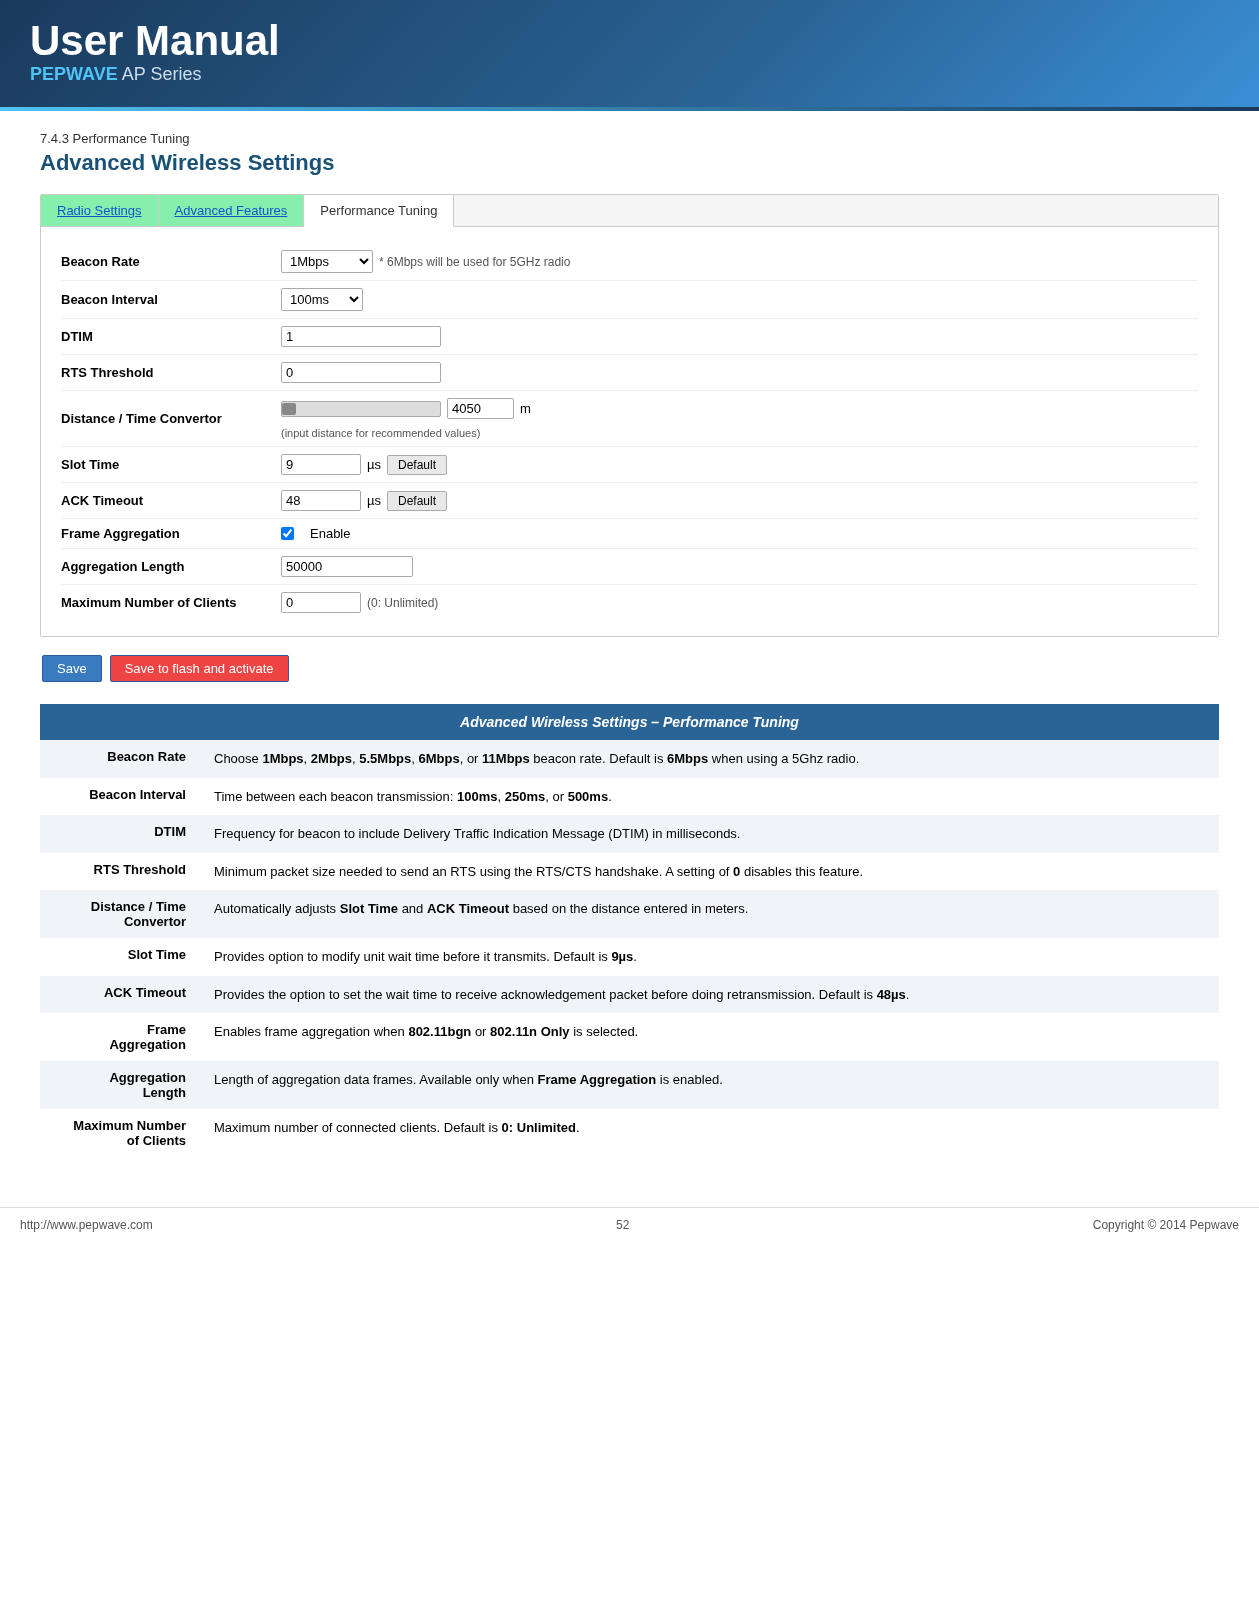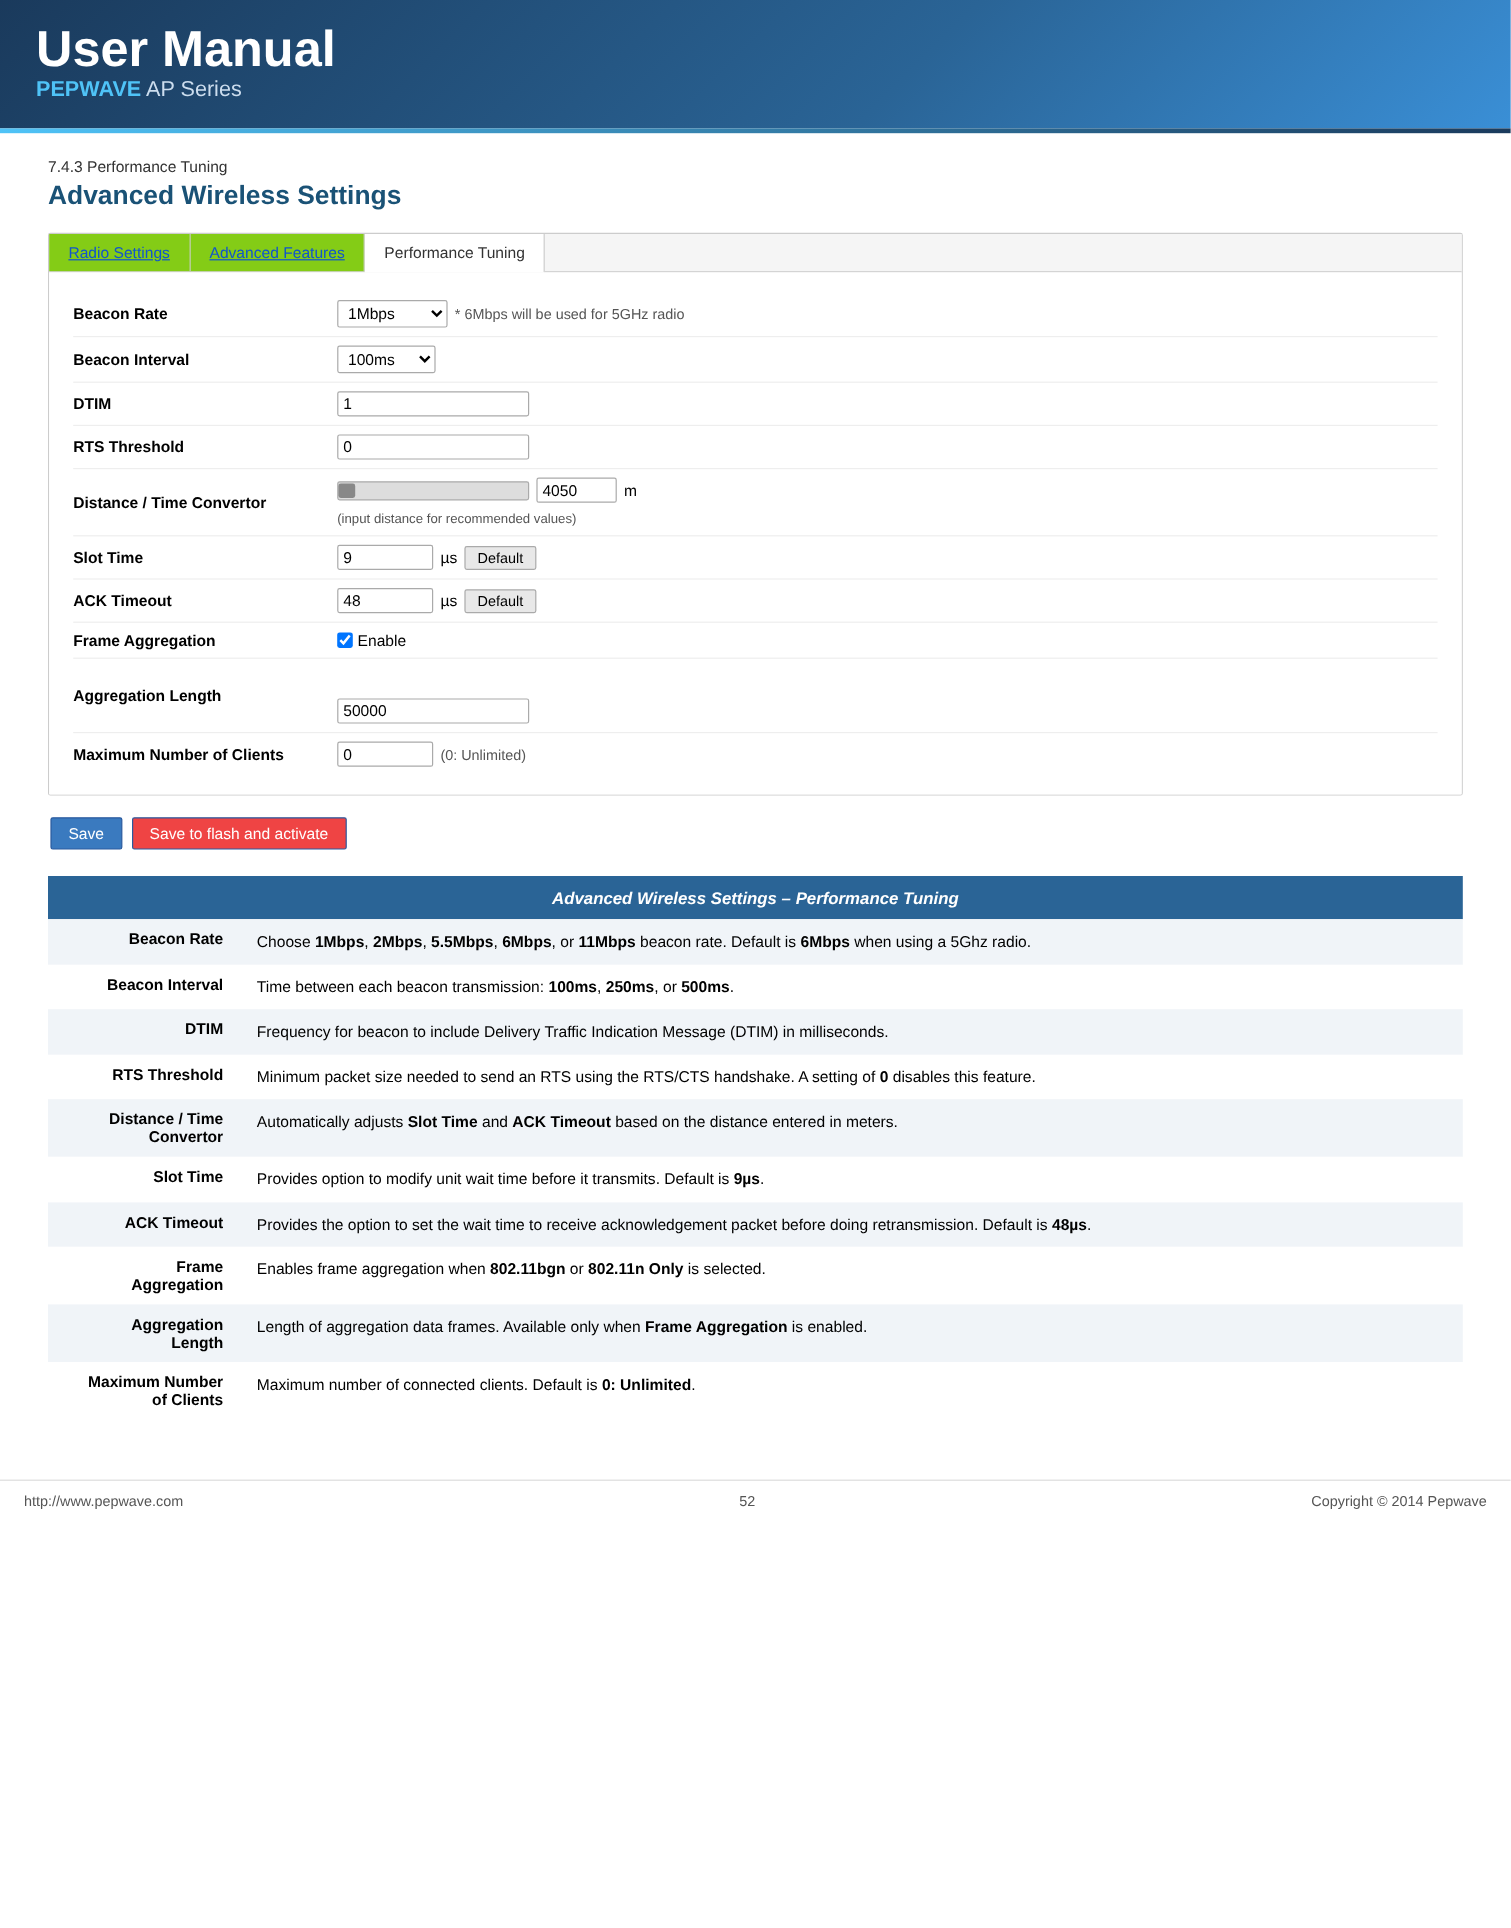--- a/index.html
+++ b/index.html
@@ -60,21 +60,21 @@
       border-bottom: 1px solid #ccc;
       background: #f5f5f5;
     }
     .tab {
       padding: 8px 16px;
       font-size: 13px;
       cursor: pointer;
       border-right: 1px solid #ccc;
       color: #1155cc;
       text-decoration: underline;
-      background: #84cc16;
+      background: #86efac;
     }
     .tab.active {
       background: #fff;
       color: #333;
       text-decoration: none;
       font-weight: normal;
       border-bottom: 1px solid #fff;
       margin-bottom: -1px;
       z-index: 1;
     }
@@ -162,21 +162,21 @@
       border: 1px solid #aaa;
       border-radius: 2px;
       padding: 2px 10px;
       font-size: 12px;
       cursor: pointer;
     }
 
     .checkbox-label {
       display: flex;
       align-items: center;
-      gap: 4px;
+      gap: 16px;
     }
 
     
     .button-row {
       display: flex;
       gap: 8px;
       margin-bottom: 22px;
       margin-left: 2px;
       align-items: center;
     }
@@ -357,21 +357,21 @@
           <label class="checkbox-label">
             <input type="checkbox" checked="" style="">
             <span>Enable</span>
           </label>
         </div>
       </div>
 
       <div class="form-row">
         <div class="form-label">Aggregation Length</div>
         <div class="form-control">
-          <input type="text" value="50000" style="width: 160px; margin-top: 26px;">
+          <input type="text" value="50000" style="width: 132px;">
         </div>
       </div>
 
       <div class="form-row">
         <div class="form-label">Maximum Number of Clients</div>
         <div class="form-control">
           <input type="text" value="0" style="width: 80px;">
           <span class="note">(0: Unlimited)</span>
         </div>
       </div>

